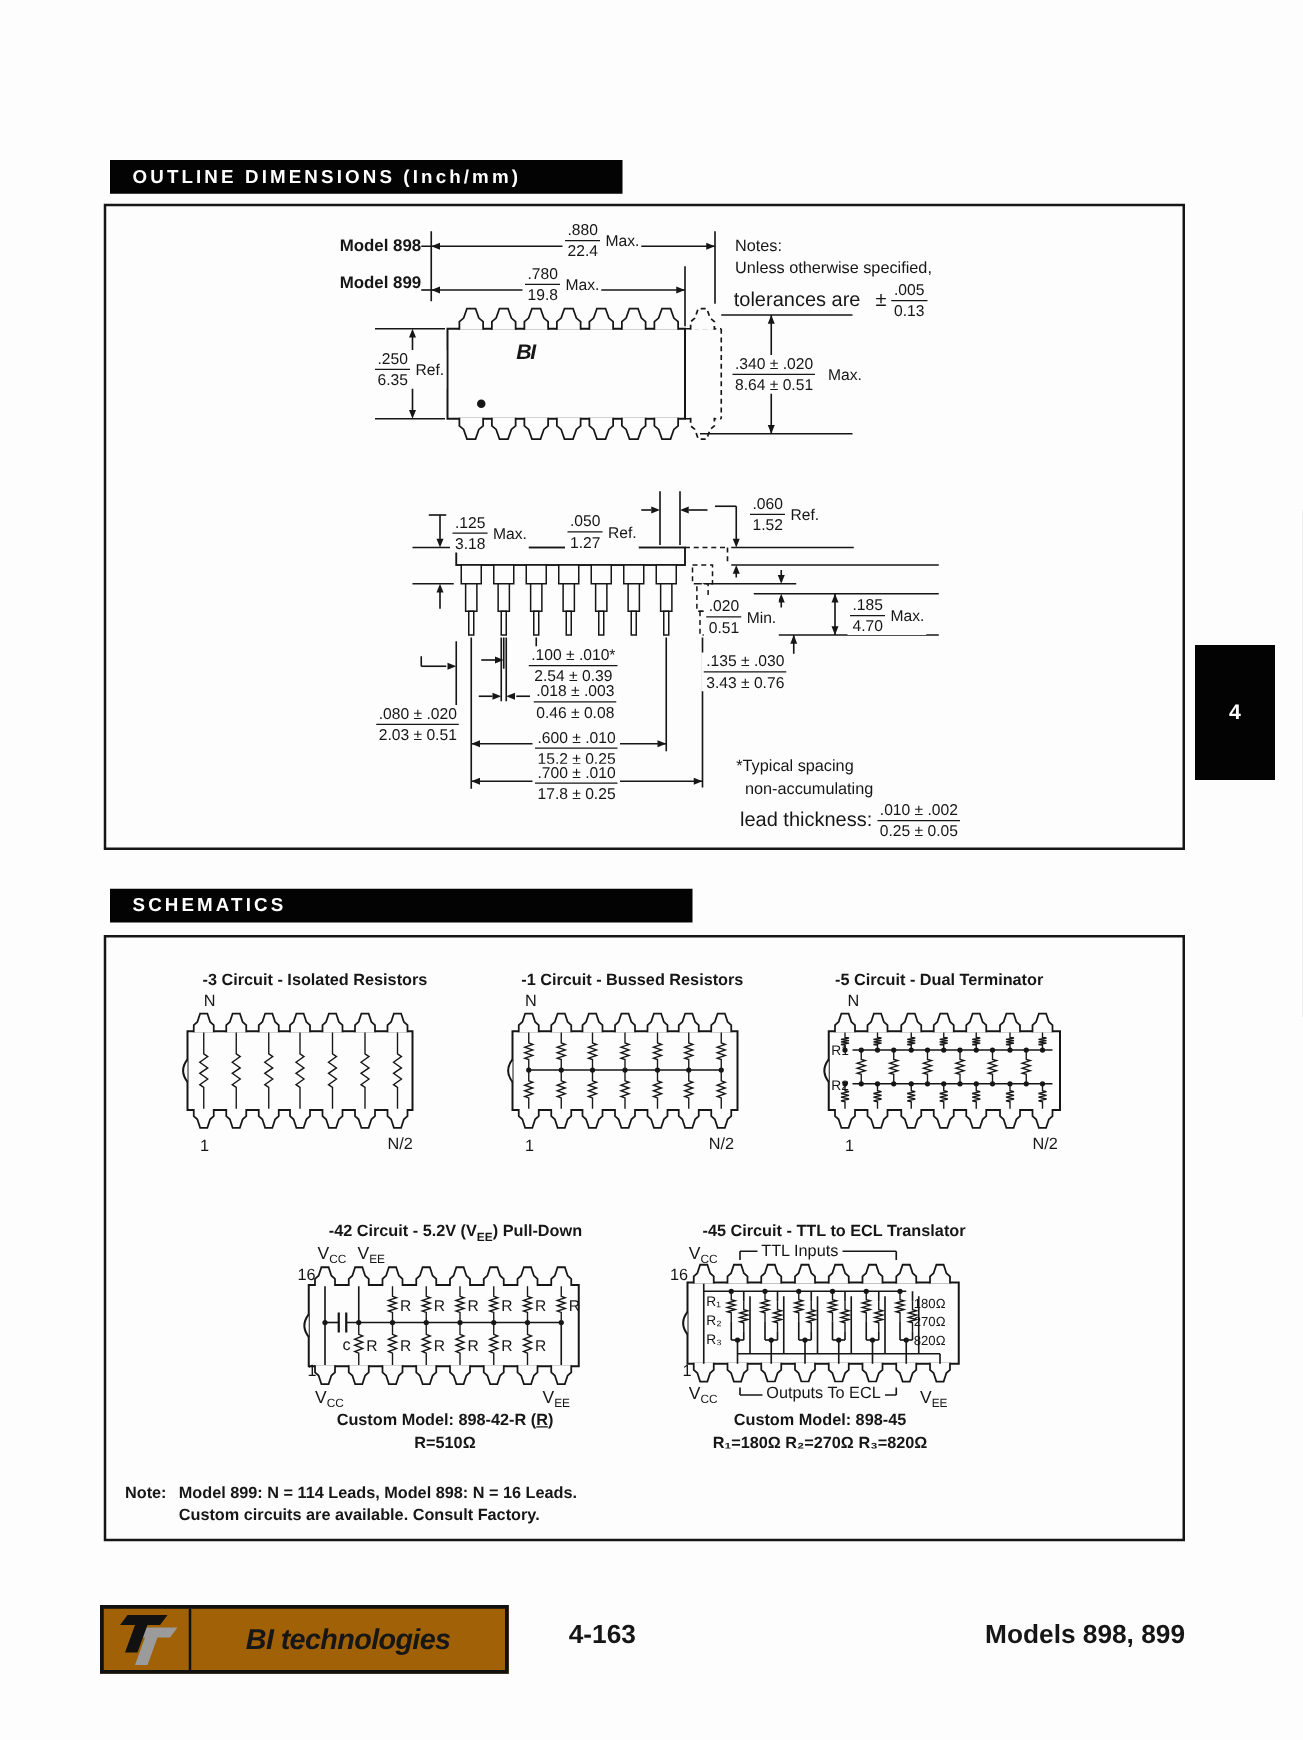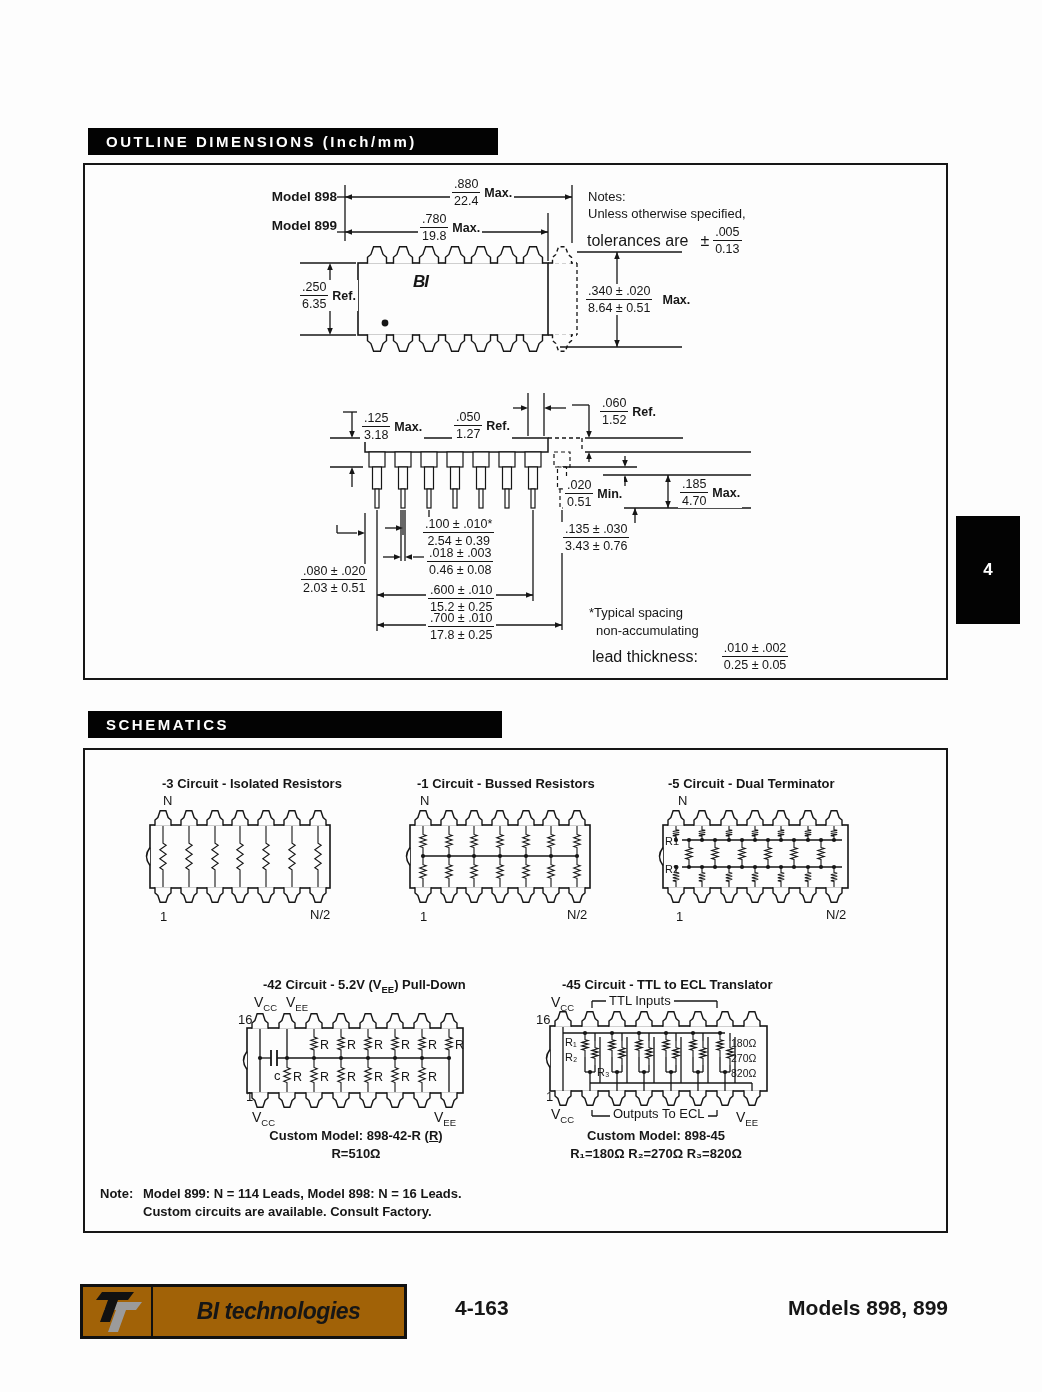--- a/index.html
+++ b/index.html
@@ -8,21 +8,21 @@
   .frame{position:absolute;border:2px solid #161616;box-sizing:border-box;background:transparent;}
   svg.art{position:absolute;}
   svg.art text{font-family:"Liberation Sans",sans-serif;fill:#161616;}
   .t{position:absolute;white-space:nowrap;font-size:13px;line-height:1.25;}
   .b{font-weight:bold;}
   .ra{text-align:right;}
   .dim{position:absolute;display:flex;align-items:center;gap:4px;white-space:nowrap;background:#fdfdfd;padding:0 2px;}
   .frac{display:inline-block;text-align:center;font-size:12.5px;line-height:1.12;}
   .frac .fn{display:block;border-bottom:1.4px solid #161616;padding:0 2px 1px 2px;}
   .frac .fd{display:block;padding-top:1px;}
-  .sfx{font-size:12.5px;font-weight:bold;}
+  .sfx{font-size:12.5px;}
   sub{font-size:9.5px;}
   .small{font-size:11px;}
   .tiny{font-size:10.5px;}
   .wbg{background:#fdfdfd;padding:0 3px;}
   .cap{position:absolute;text-align:center;font-size:13px;font-weight:bold;white-space:nowrap;}
   .tab{position:absolute;background:#030303;color:#fff;display:flex;align-items:center;justify-content:center;font-weight:bold;font-size:17px;}
   .footer-box{position:absolute;left:80px;top:1284px;width:327px;height:55px;border:3px solid #111;box-sizing:border-box;display:flex;background:#a16207;}
   .logo-cell{width:68px;border-right:2px solid #111;display:flex;align-items:center;justify-content:center;}
   .brand-cell{flex:1;display:flex;align-items:center;justify-content:center;font-weight:bold;font-style:italic;font-size:23px;letter-spacing:-0.5px;}
   .pagenum{position:absolute;left:455px;top:1296px;font-weight:bold;font-size:21px;}
@@ -31,21 +31,21 @@
 </head>
 <body>
 
 <div class="page">
 
   <div class="bar" style="left:88px;top:128px;width:410px;height:27px;">
     <span>OUTLINE DIMENSIONS (Inch/mm)</span>
   </div>
   <div class="frame" style="left:83px;top:163px;width:865px;height:517px;"></div>
 
-  <div class="bar" style="left:88px;top:711px;width:414px;height:27px;">
+  <div class="bar" style="left:88px;top:711px;width:466px;height:27px;">
     <span>SCHEMATICS</span>
   </div>
   <div class="frame" style="left:83px;top:748px;width:865px;height:485px;"></div>
 
   <svg class="art" id="osvg" style="left:85px;top:165px;" width="861" height="513" viewBox="0 0 861 513">
       <rect x="273" y="98" width="190" height="72" fill="#fdfdfd" stroke="#161616" stroke-width="1.6"></rect>
       <path d="M282.5,98.8 L282.5,92.34 L285.92,89.44999999999999 L288.58,81.8 L295.42,81.8 L298.08,89.44999999999999 L301.5,92.34 L301.5,98.8" fill="#fdfdfd" stroke="#161616" stroke-width="1.4"></path>
       <path d="M282.5,169.2 L282.5,175.66 L285.92,178.54999999999998 L288.58,186.2 L295.42,186.2 L298.08,178.54999999999998 L301.5,175.66 L301.5,169.2" fill="#fdfdfd" stroke="#161616" stroke-width="1.4"></path>
       <path d="M308.5,98.8 L308.5,92.34 L311.92,89.44999999999999 L314.58,81.8 L321.42,81.8 L324.08,89.44999999999999 L327.5,92.34 L327.5,98.8" fill="#fdfdfd" stroke="#161616" stroke-width="1.4"></path>
       <path d="M308.5,169.2 L308.5,175.66 L311.92,178.54999999999998 L314.58,186.2 L321.42,186.2 L324.08,178.54999999999998 L327.5,175.66 L327.5,169.2" fill="#fdfdfd" stroke="#161616" stroke-width="1.4"></path>
@@ -567,21 +567,21 @@
   <div class="dim" style="left:561px;top:522px;">
     <span class="frac">
         <span class="fn">.135 ± .030</span>
         <span class="fd">3.43 ± 0.76</span>
       </span>
   </div>
   <div class="t" style="left:589px;top:605px;">*Typical spacing</div>
   <div class="t" style="left:596px;top:623px;">non-accumulating</div>
   <div class="dim" style="left:590px;top:641px;background:transparent;">
     <span>lead thickness:</span>
-    <span class="frac" style="margin-left:20px;">
+    <span class="frac" style="margin-left:0;">
         <span class="fn">.010 ± .002</span>
         <span class="fd">0.25 ± 0.05</span>
       </span>
   </div>
 
   <div class="cap" style="left:162px;top:776px;">-3 Circuit - Isolated Resistors</div>
   <div class="t" style="left:163px;top:793px;">N</div>
   <div class="t" style="left:160px;top:909px;">1</div>
   <div class="t" style="left:310px;top:907px;">N/2</div>
 
@@ -608,21 +608,21 @@
   <div class="cap" style="left:250px;top:1128px;width:212px;font-weight:bold;"><span>Custom Model: 898-42-R (</span><span style="text-decoration:underline;">R</span><span>)</span></div>
   <div class="cap" style="left:250px;top:1146px;width:212px;font-weight:bold;">R=510Ω</div>
 
   <div class="cap" style="left:562px;top:977px;">-45 Circuit - TTL to ECL Translator</div>
   <div class="t" style="left:551px;top:994px;font-size:14px;"><span>V</span><sub>CC</sub></div>
   <div class="t wbg" style="left:606px;top:993px;">TTL Inputs</div>
   <div class="t" style="left:536px;top:1012px;">16</div>
   <div class="t" style="left:546px;top:1089px;">1</div>
   <div class="t small" style="left:565px;top:1036px;">R₁</div>
   <div class="t small" style="left:565px;top:1051px;">R₂</div>
-  <div class="t small" style="left:565px;top:1066px;margin-left:32px;">R₃</div>
+  <div class="t small" style="left:565px;top:1066px;">R₃</div>
   <div class="t tiny" style="left:731px;top:1037px;">180Ω</div>
   <div class="t tiny" style="left:731px;top:1052px;">270Ω</div>
   <div class="t tiny" style="left:731px;top:1067px;">820Ω</div>
   <div class="t" style="left:551px;top:1106px;font-size:14px;"><span>V</span><sub>CC</sub></div>
   <div class="t wbg" style="left:610px;top:1106px;">Outputs To ECL</div>
   <div class="t" style="left:736px;top:1109px;font-size:14px;"><span>V</span><sub>EE</sub></div>
   <div class="cap" style="left:550px;top:1128px;width:212px;font-weight:bold;">Custom Model: 898-45</div>
   <div class="cap" style="left:540px;top:1146px;width:232px;font-weight:bold;">R₁=180Ω  R₂=270Ω  R₃=820Ω</div>
 
   <div class="t b" style="left:100px;top:1186px;">Note:</div>

